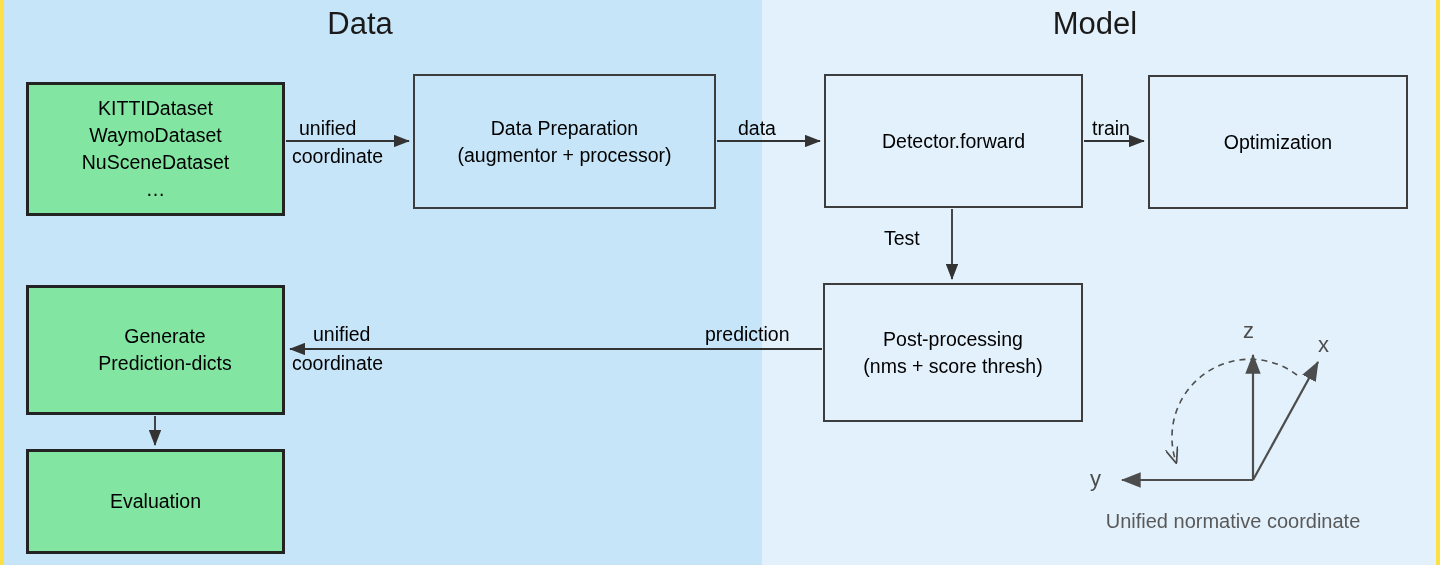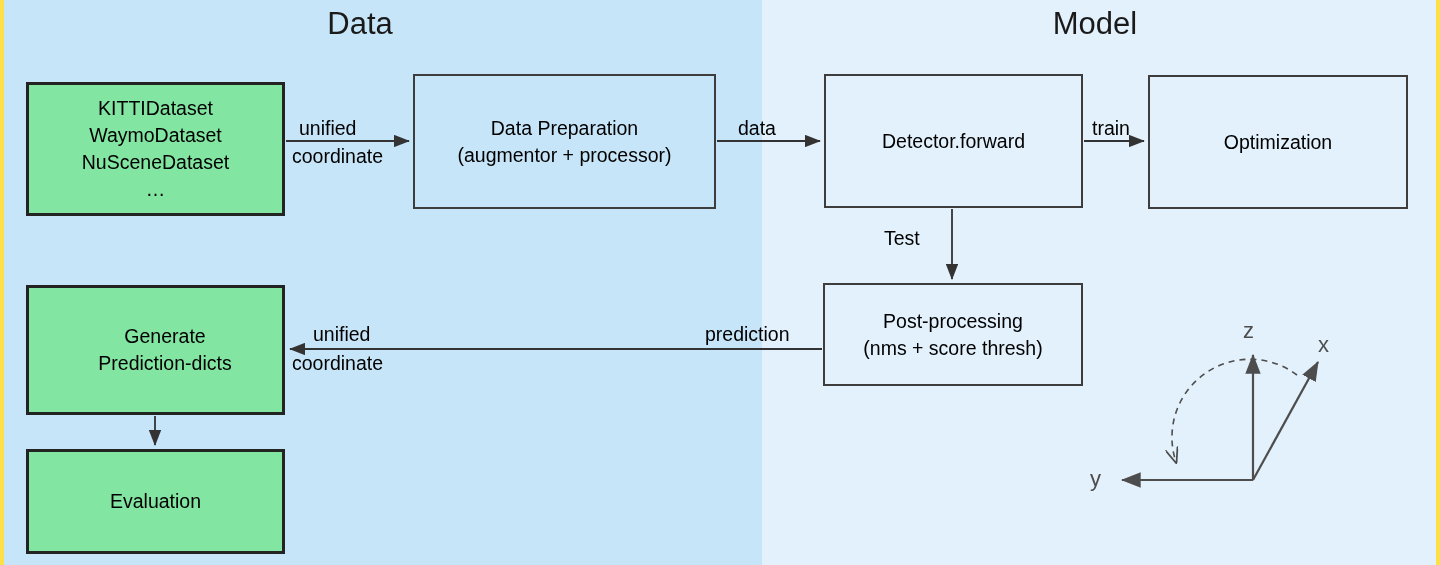--- a/index.html
+++ b/index.html
@@ -54,21 +54,21 @@
   }
   .node.plain {
     background: transparent;
     border: 2px solid #3d3d3d;
   }
 
   #node-datasets   { left: 26px;   top: 82px;  width: 259px; height: 134px; }
   #node-dataprep   { left: 413px;  top: 74px;  width: 303px; height: 135px; }
   #node-detector   { left: 824px;  top: 74px;  width: 259px; height: 134px; }
   #node-optimize   { left: 1148px; top: 75px;  width: 260px; height: 134px; }
-  #node-postproc   { left: 823px;  top: 283px; width: 260px; height: 103px; }
+  #node-postproc   { left: 823px;  top: 283px; width: 260px; height: 139px; }
   #node-generate   { left: 26px;   top: 285px; width: 259px; height: 130px; padding-left: 19px; }
   #node-evaluation { left: 26px;   top: 449px; width: 259px; height: 105px; }
 
   .edge-label {
     position: absolute;
     font-size: 19.5px;
     color: #000000;
     white-space: nowrap;
     line-height: 22px;
   }
@@ -192,14 +192,15 @@
   <div class="edge-label" id="lbl-data">data</div>
   <div class="edge-label" id="lbl-train">train</div>
   <div class="edge-label" id="lbl-test">Test</div>
   <div class="edge-label" id="lbl-prediction">prediction</div>
   <div class="edge-label" id="lbl-unified-2">unified</div>
   <div class="edge-label" id="lbl-coordinate-2">coordinate</div>
 
   <div class="axis-letter" id="axis-z">z</div>
   <div class="axis-letter" id="axis-x">x</div>
   <div class="axis-letter" id="axis-y">y</div>
+  <div class="axis-caption">Unified normative coordinate</div>
 
 </div>
 
 </body></html>

